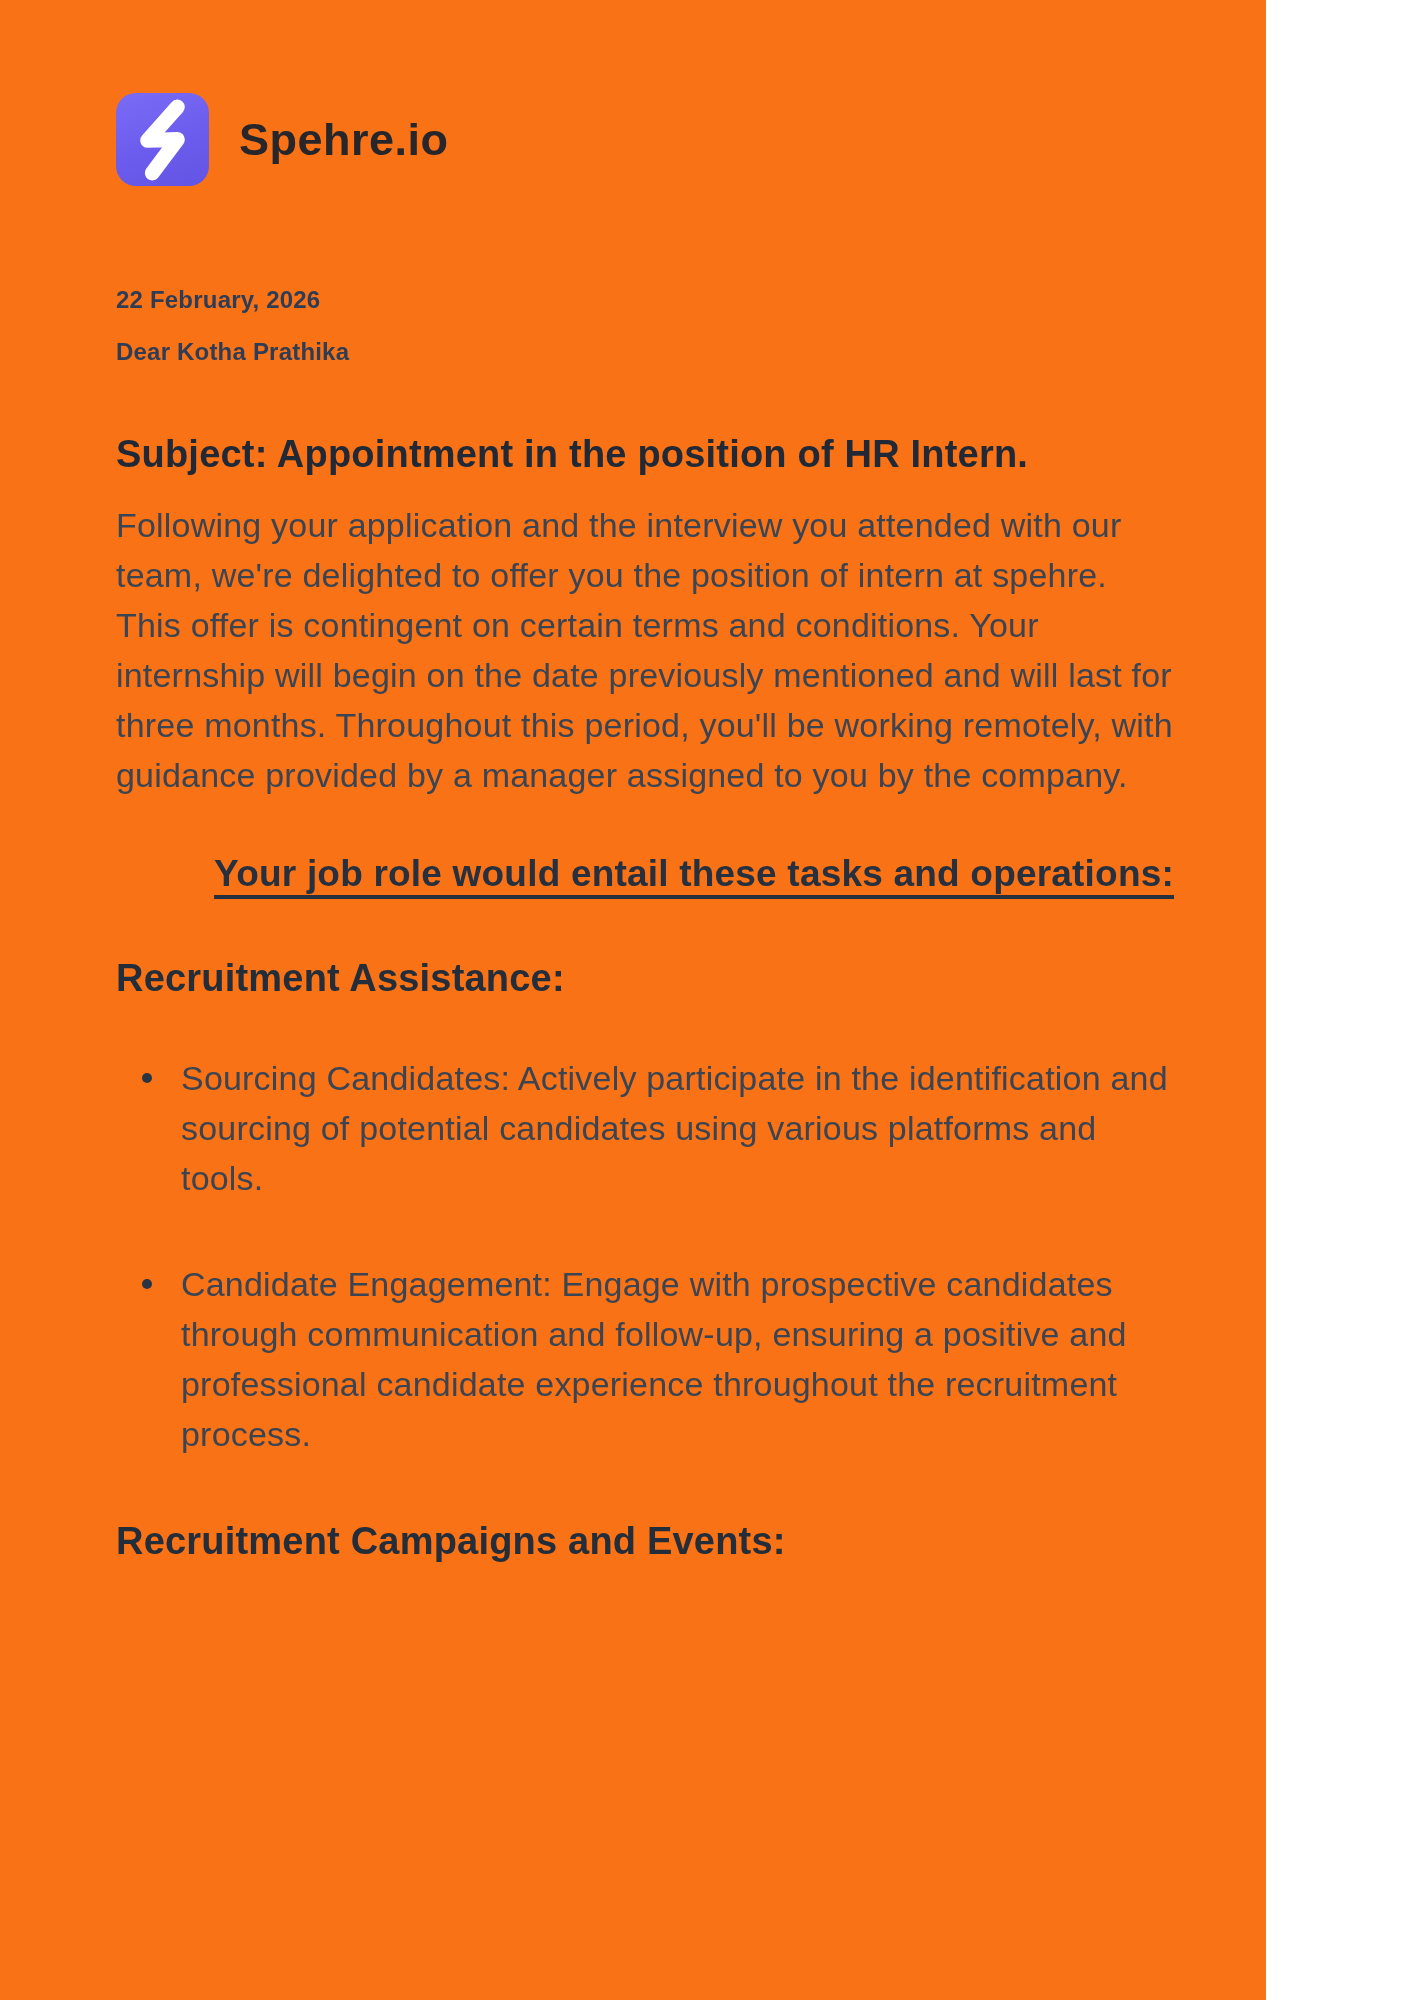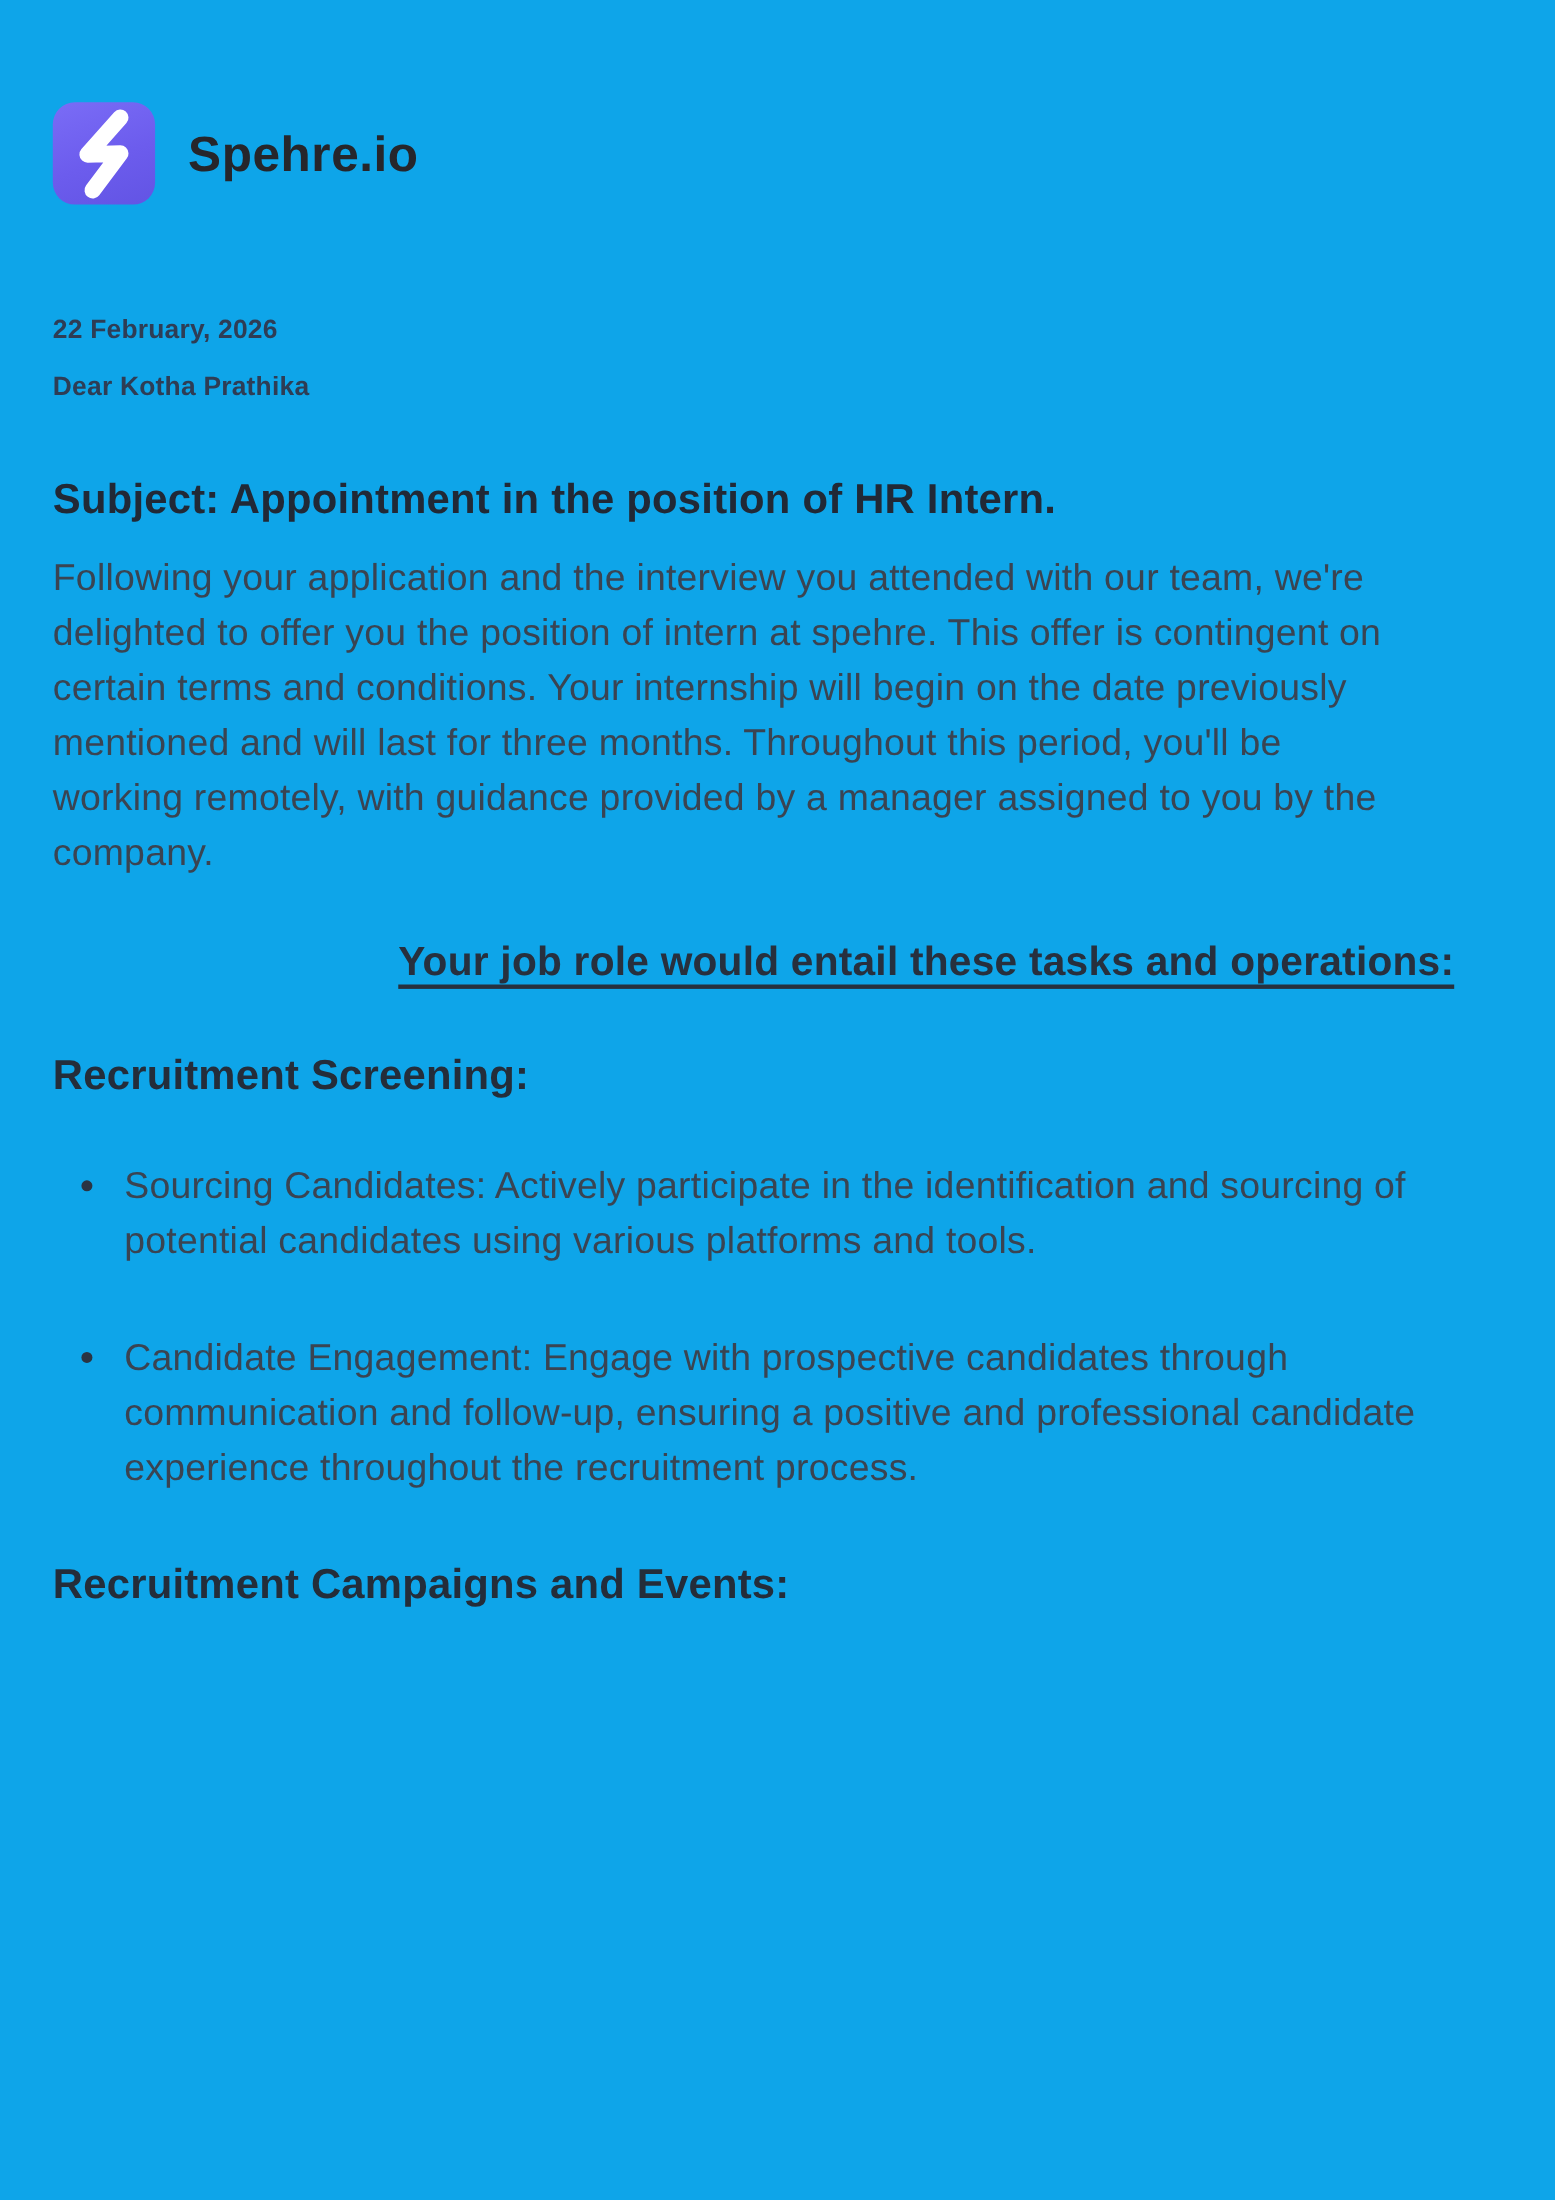--- a/index.html
+++ b/index.html
@@ -8,24 +8,24 @@
     background: #ffffff;
   }
   body {
     width: 1414px;
     height: 2000px;
     font-family: "Liberation Sans", sans-serif;
     -webkit-font-smoothing: antialiased;
   }
   .page {
     box-sizing: border-box;
-    width: 1414px;
+    width: 1266px;
     height: 2000px;
-    padding: 93px 92px 0 48px;
-    background: #0ea5e9;
+    padding: 93px 92px 0 116px;
+    background: #f97316;
     overflow: hidden;
   }
   
   .brand-header {
     display: flex;
     align-items: center;
     gap: 30px;
     height: 93px;
   }
   .logo-badge {
@@ -138,21 +138,21 @@
     <p>22 February, 2026</p>
     <p>Dear Kotha Prathika</p>
   </div>
 
   <h2 class="subject">Subject: Appointment in the position of HR Intern.</h2>
 
   <p class="body-text">Following your application and the interview you attended with our team, we're delighted to offer you the position of intern at spehre. This offer is contingent on certain terms and conditions. Your internship will begin on the date previously mentioned and will last for three months. Throughout this period, you'll be working remotely, with guidance provided by a manager assigned to you by the company.</p>
 
   <h3 class="tasks-heading">Your job role would entail these tasks and operations:</h3>
 
-  <h3 class="section-title">Recruitment Screening:</h3>
+  <h3 class="section-title">Recruitment Assistance:</h3>
 
   <ul class="bullet-list">
     <li>Sourcing Candidates: Actively participate in the identification and sourcing of potential candidates using various platforms and tools.</li>
     <li>Candidate Engagement: Engage with prospective candidates through communication and follow-up, ensuring a positive and professional candidate experience throughout the recruitment process.</li>
   </ul>
 
   <h3 class="section-title final-title">Recruitment Campaigns and Events:</h3>
 
 </div>
 

